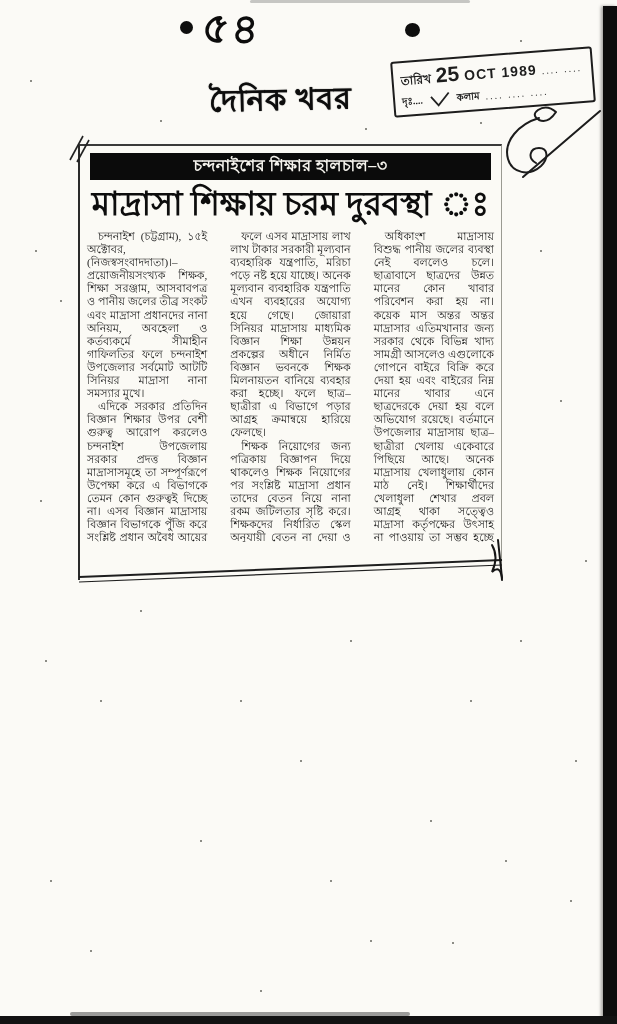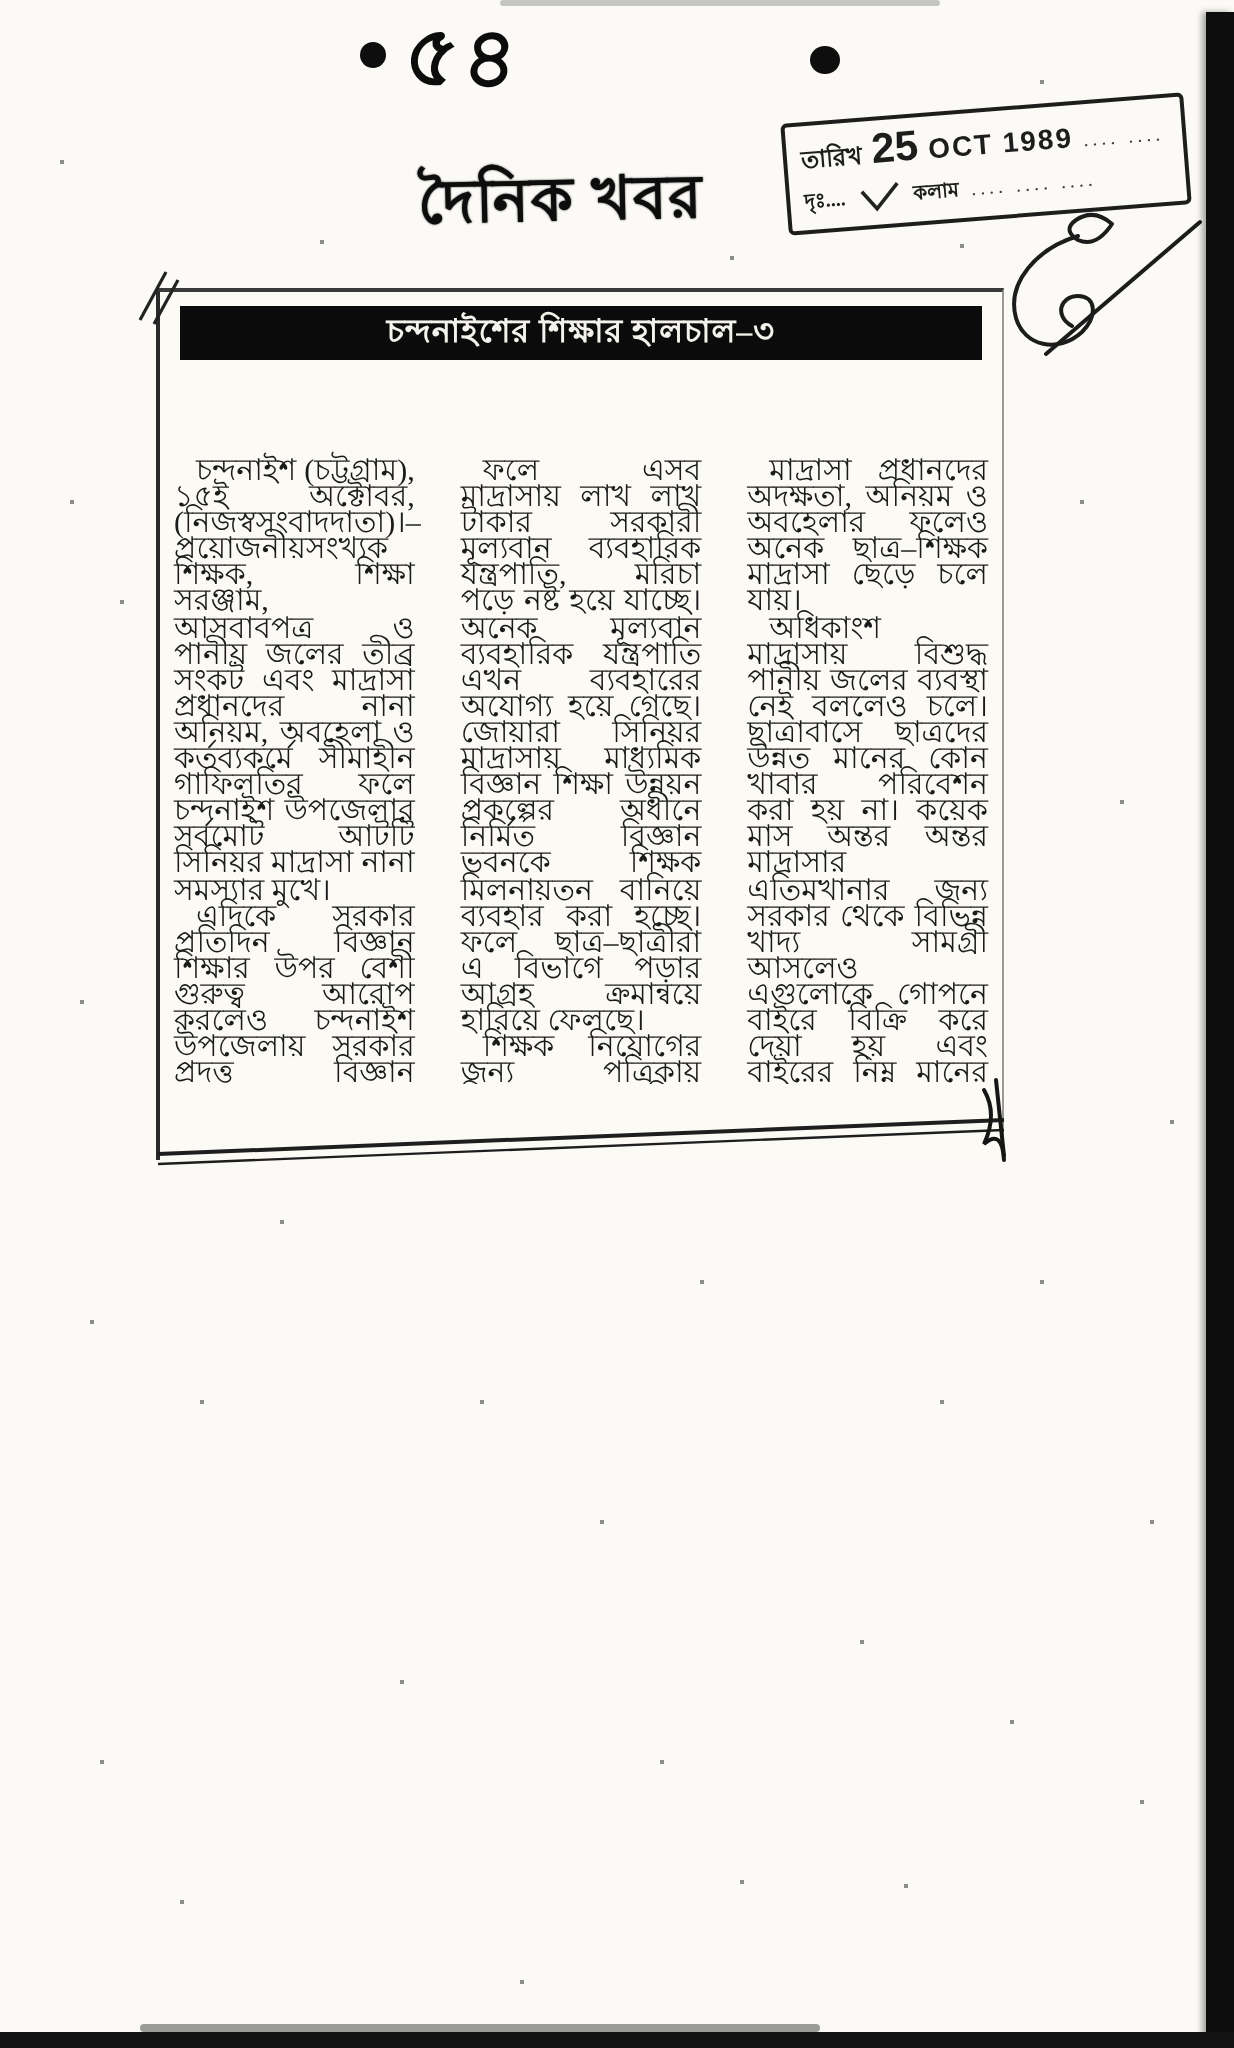--- a/index.html
+++ b/index.html
@@ -53,21 +53,21 @@
     margin:7px 10px 0 10px;height:27px;background:#0b0b0b;color:#f4f2ec;
     display:flex;align-items:flex-start;justify-content:center;
     font-size:16px;font-weight:bold;letter-spacing:.5px;
   }
   .headline{
     margin:5px 4px 0 4px;text-align:center;font-weight:bold;color:#0d0d0d;
     font-size:33px;line-height:38px;letter-spacing:0;
   }
   .columns{
     display:flex;gap:23px;padding:7px 7px 0 7px;height:312px;overflow:hidden;
-    font-size:15px;line-height:13.1px;text-align:justify;color:#1a1a1a;
+    font-size:11px;line-height:13.1px;text-align:justify;color:#1a1a1a;
   }
   .col{flex:1 1 0;min-width:0;}
   .col p{margin:0;text-indent:11px;}
   
   .marks{position:absolute;left:0;top:0;width:617px;height:1024px;pointer-events:none;}
 </style>
 </head>
 <body>
 
 <div class="page">
@@ -93,33 +93,32 @@
     </div>
   </div>
 
   <div class="masthead">দৈনিক খবর</div>
 
   <div class="clipping">
     <div class="kicker-bar">
       <span>চন্দনাইশের শিক্ষার হালচাল–৩</span>
     </div>
     <div class="headline">
-      <br>
+      <span>মাদ্রাসা শিক্ষায় চরম দুরবস্থা ঃ</span><br>
     </div>
     <div class="columns">
       <div class="col">
         <p>চন্দনাইশ (চট্টগ্রাম), ১৫ই অক্টোবর, (নিজস্বসংবাদদাতা)।–প্রয়োজনীয়সংখ্যক শিক্ষক, শিক্ষা সরঞ্জাম, আসবাবপত্র ও পানীয় জলের তীব্র সংকট এবং মাদ্রাসা প্রধানদের নানা অনিয়ম, অবহেলা ও কর্তব্যকর্মে সীমাহীন গাফিলতির ফলে চন্দনাইশ উপজেলার সর্বমোট আটটি সিনিয়র মাদ্রাসা নানা সমস্যার মুখে।</p>
         <p>এদিকে সরকার প্রতিদিন বিজ্ঞান শিক্ষার উপর বেশী গুরুত্ব আরোপ করলেও চন্দনাইশ উপজেলায় সরকার প্রদত্ত বিজ্ঞান মাদ্রাসাসমূহে তা সম্পূর্ণরূপে উপেক্ষা করে এ বিভাগকে তেমন কোন গুরুত্বই দিচ্ছে না। এসব বিজ্ঞান মাদ্রাসায় বিজ্ঞান বিভাগকে পুঁজি করে সংশ্লিষ্ট প্রধান অবৈধ আয়ের পথ খুলেছে বলে জানা গেছে। শিক্ষার্থীদের ভবিষ্যৎ জীবনের দিকে না চেয়ে অনভিজ্ঞ আইএসসি কিংবা সর্বোচ্চ বিএসসি শিক্ষকদেরকে আইএসসি ক্লাসের বিজ্ঞানের সম্পূর্ণ বিষয় পড়ানোর নির্দেশ দেয়। এতে শিক্ষকরা এসব বিষয়ে অনভিজ্ঞ বিধায় পড়ানোর জন্য ক্লাসে যেতে চায় না। এভাবে বিজ্ঞানের ক্লাস না হয়ে চলে যায় সারা বছর। প্রয়োজনীয় যন্ত্রকরণ ও গুণ আকারে ফেলে রাখার</p>
       </div>
       <div class="col">
         <p>ফলে এসব মাদ্রাসায় লাখ লাখ টাকার সরকারী মূল্যবান ব্যবহারিক যন্ত্রপাতি, মরিচা পড়ে নষ্ট হয়ে যাচ্ছে। অনেক মূল্যবান ব্যবহারিক যন্ত্রপাতি এখন ব্যবহারের অযোগ্য হয়ে গেছে। জোয়ারা সিনিয়র মাদ্রাসায় মাধ্যমিক বিজ্ঞান শিক্ষা উন্নয়ন প্রকল্পের অধীনে নির্মিত বিজ্ঞান ভবনকে শিক্ষক মিলনায়তন বানিয়ে ব্যবহার করা হচ্ছে। ফলে ছাত্র–ছাত্রীরা এ বিভাগে পড়ার আগ্রহ ক্রমান্বয়ে হারিয়ে ফেলছে।</p>
         <p>শিক্ষক নিয়োগের জন্য পত্রিকায় বিজ্ঞাপন দিয়ে থাকলেও শিক্ষক নিয়োগের পর সংশ্লিষ্ট মাদ্রাসা প্রধান তাদের বেতন নিয়ে নানা রকম জটিলতার সৃষ্টি করে। শিক্ষকদের নির্ধারিত স্কেল অনুযায়ী বেতন না দেয়া ও যথাসময়ে বেতন পরিশোধ না করা মাদ্রাসা প্রধানদের এক মারাত্মক ব্যাধিতে পরিণত হয়েছে। বলে ভাল ও অভিজ্ঞ শিক্ষকেরা এসব মাদ্রাসায় শিক্ষকতা করতে চায় না। এতে দেখা যায় বছরের শেষ ভাগে মাদ্রাসাসমূহে শিক্ষকদের মারাত্মক অপ্রতুলতা, অর্থনীতি, ইংরেজী, প্রাণিবিজ্ঞান, পদার্থ বিজ্ঞান, রসায়ন ও অংকে মাস্টার ডিগ্রীধারী কোন শিক্ষক</p>
       </div>
       <div class="col">
-        <p>মাদ্রাসা প্রধানদের অদক্ষতা, অনিয়ম ও অবহেলার ফলেও অনেক ছাত্র–শিক্ষক মাদ্রাসা ছেড়ে চলে যায়।</p>
         <p>অধিকাংশ মাদ্রাসায় বিশুদ্ধ পানীয় জলের ব্যবস্থা নেই বললেও চলে। ছাত্রাবাসে ছাত্রদের উন্নত মানের কোন খাবার পরিবেশন করা হয় না। কয়েক মাস অন্তর অন্তর মাদ্রাসার এতিমখানার জন্য সরকার থেকে বিভিন্ন খাদ্য সামগ্রী আসলেও এগুলোকে গোপনে বাইরে বিক্রি করে দেয়া হয় এবং বাইরের নিম্ন মানের খাবার এনে ছাত্রদেরকে দেয়া হয় বলে অভিযোগ রয়েছে। বর্তমানে উপজেলার মাদ্রাসায় ছাত্র–ছাত্রীরা খেলায় একেবারে পিছিয়ে আছে। অনেক মাদ্রাসায় খেলাধুলায় কোন মাঠ নেই। শিক্ষার্থীদের খেলাধুলা শেখার প্রবল আগ্রহ থাকা সত্ত্বেও মাদ্রাসা কর্তৃপক্ষের উৎসাহ না পাওয়ায় তা সম্ভব হচ্ছে না। কোন কোন মাদ্রাসায় বার্ষিক পুরস্কার বিতরণী উদ্বোধন কর্তৃপক্ষের সুদৃষ্টি কামনা করেছেন।</p>
       </div>
     </div>
   </div>
 
   <svg class="marks" viewBox="0 0 617 1024">
 
     <g stroke="#1c1c1c" stroke-width="2" fill="none" stroke-linecap="round">
       <path d="M556 112 q -9 -8 -18 -2 q -7 5 1 10 q 9 4 17 -8"></path>
       <path d="M539 118 C 519 124 503 141 508 159 C 512 173 529 177 541 166 C 549 158 548 148 539 148 C 530 148 527 158 536 163"></path>

